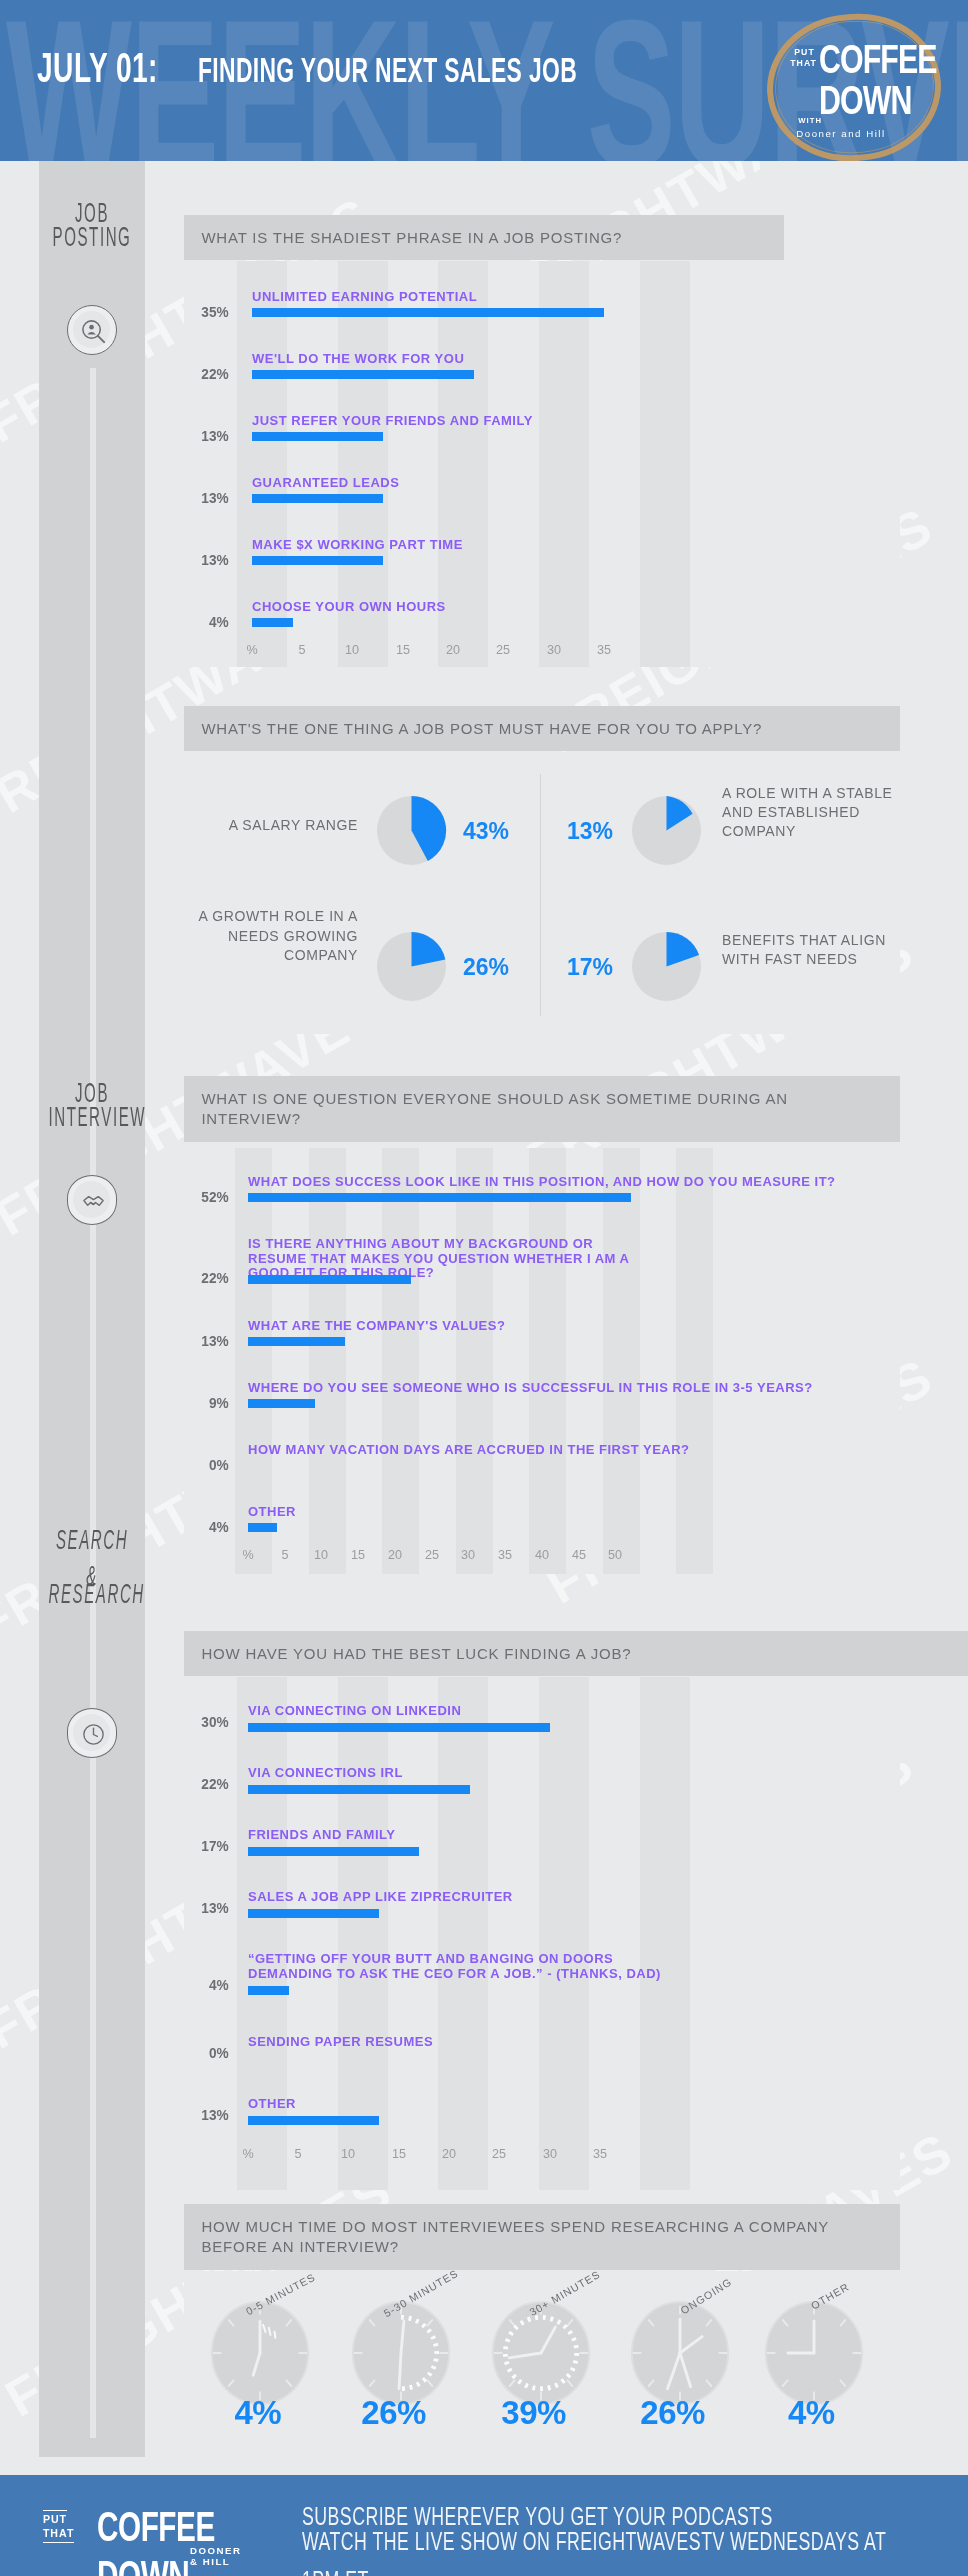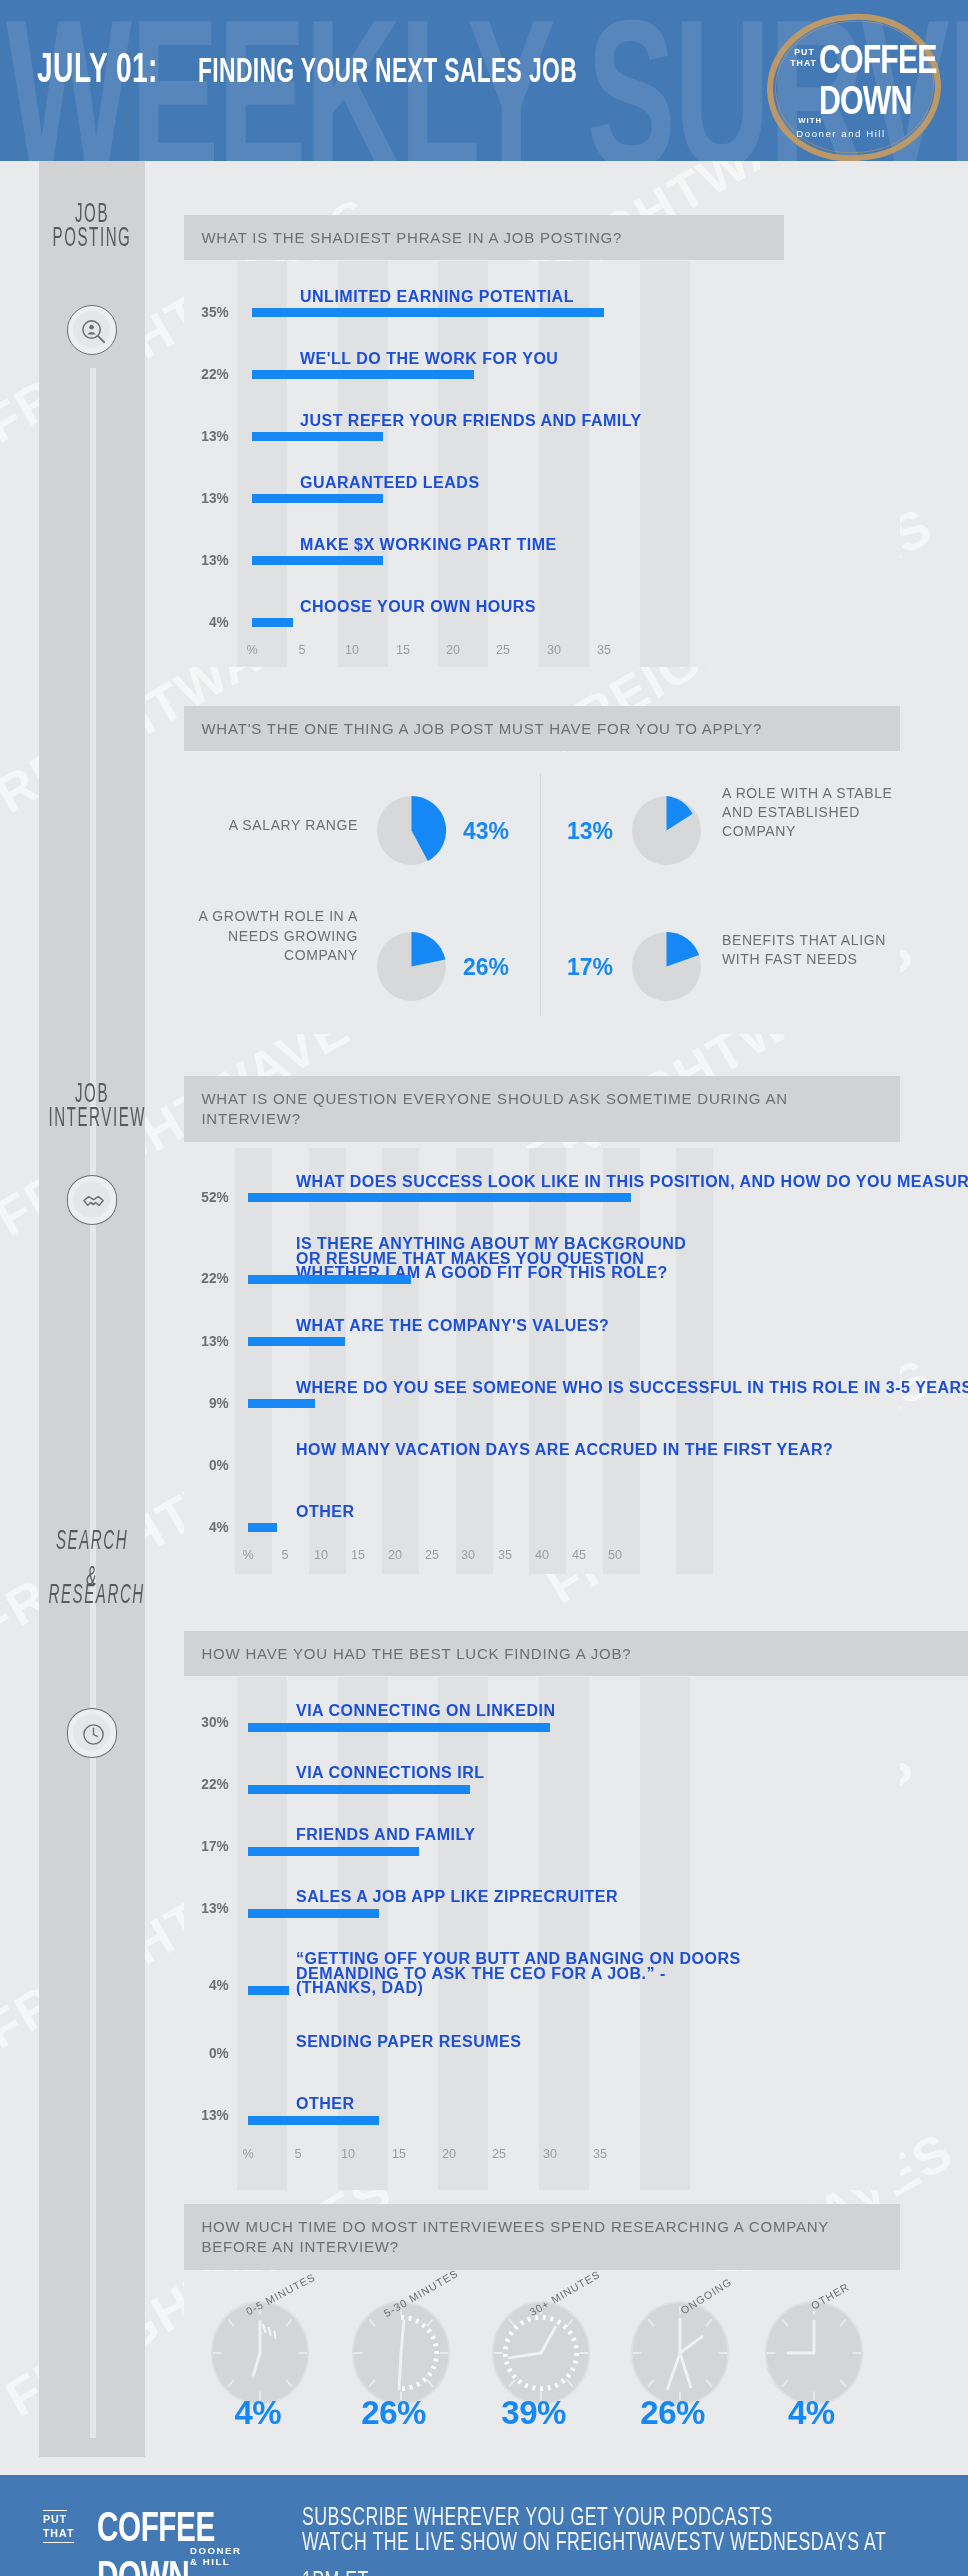--- a/index.html
+++ b/index.html
@@ -109,22 +109,22 @@
   }
 
   
   .barrow { position: absolute; left: 0; width: 100%; }
   .bar-pct {
     position: absolute; left: 0; width: 46px; text-align: right;
     color: #6d6e71; font-size: 14.5px; font-weight: 700;
     transform: scaleX(0.94);
   }
   .bar-label {
-    position: absolute; color: #1d4ed8; font-size: 16px; font-weight: 700;
-    letter-spacing: 0.5px; line-height: 14.5px; white-space: nowrap; margin-left: 48px;
+    position: absolute; color: #8b5cf6; font-size: 13px; font-weight: 700;
+    letter-spacing: 0.5px; line-height: 14.5px; white-space: nowrap;
   }
   .bar-fill { position: absolute; background: #1688f5; height: 8.7px; }
   .axis { position: absolute; color: #9b9d9f; font-size: 12.6px; }
   .axis span { position: absolute; transform: translateX(-50%); }
 
   
   .pie-item { position: absolute; }
   .pie-text {
     position: absolute; color: #6d6e71; font-size: 14px;
     line-height: 19.3px; letter-spacing: 0.6px;

